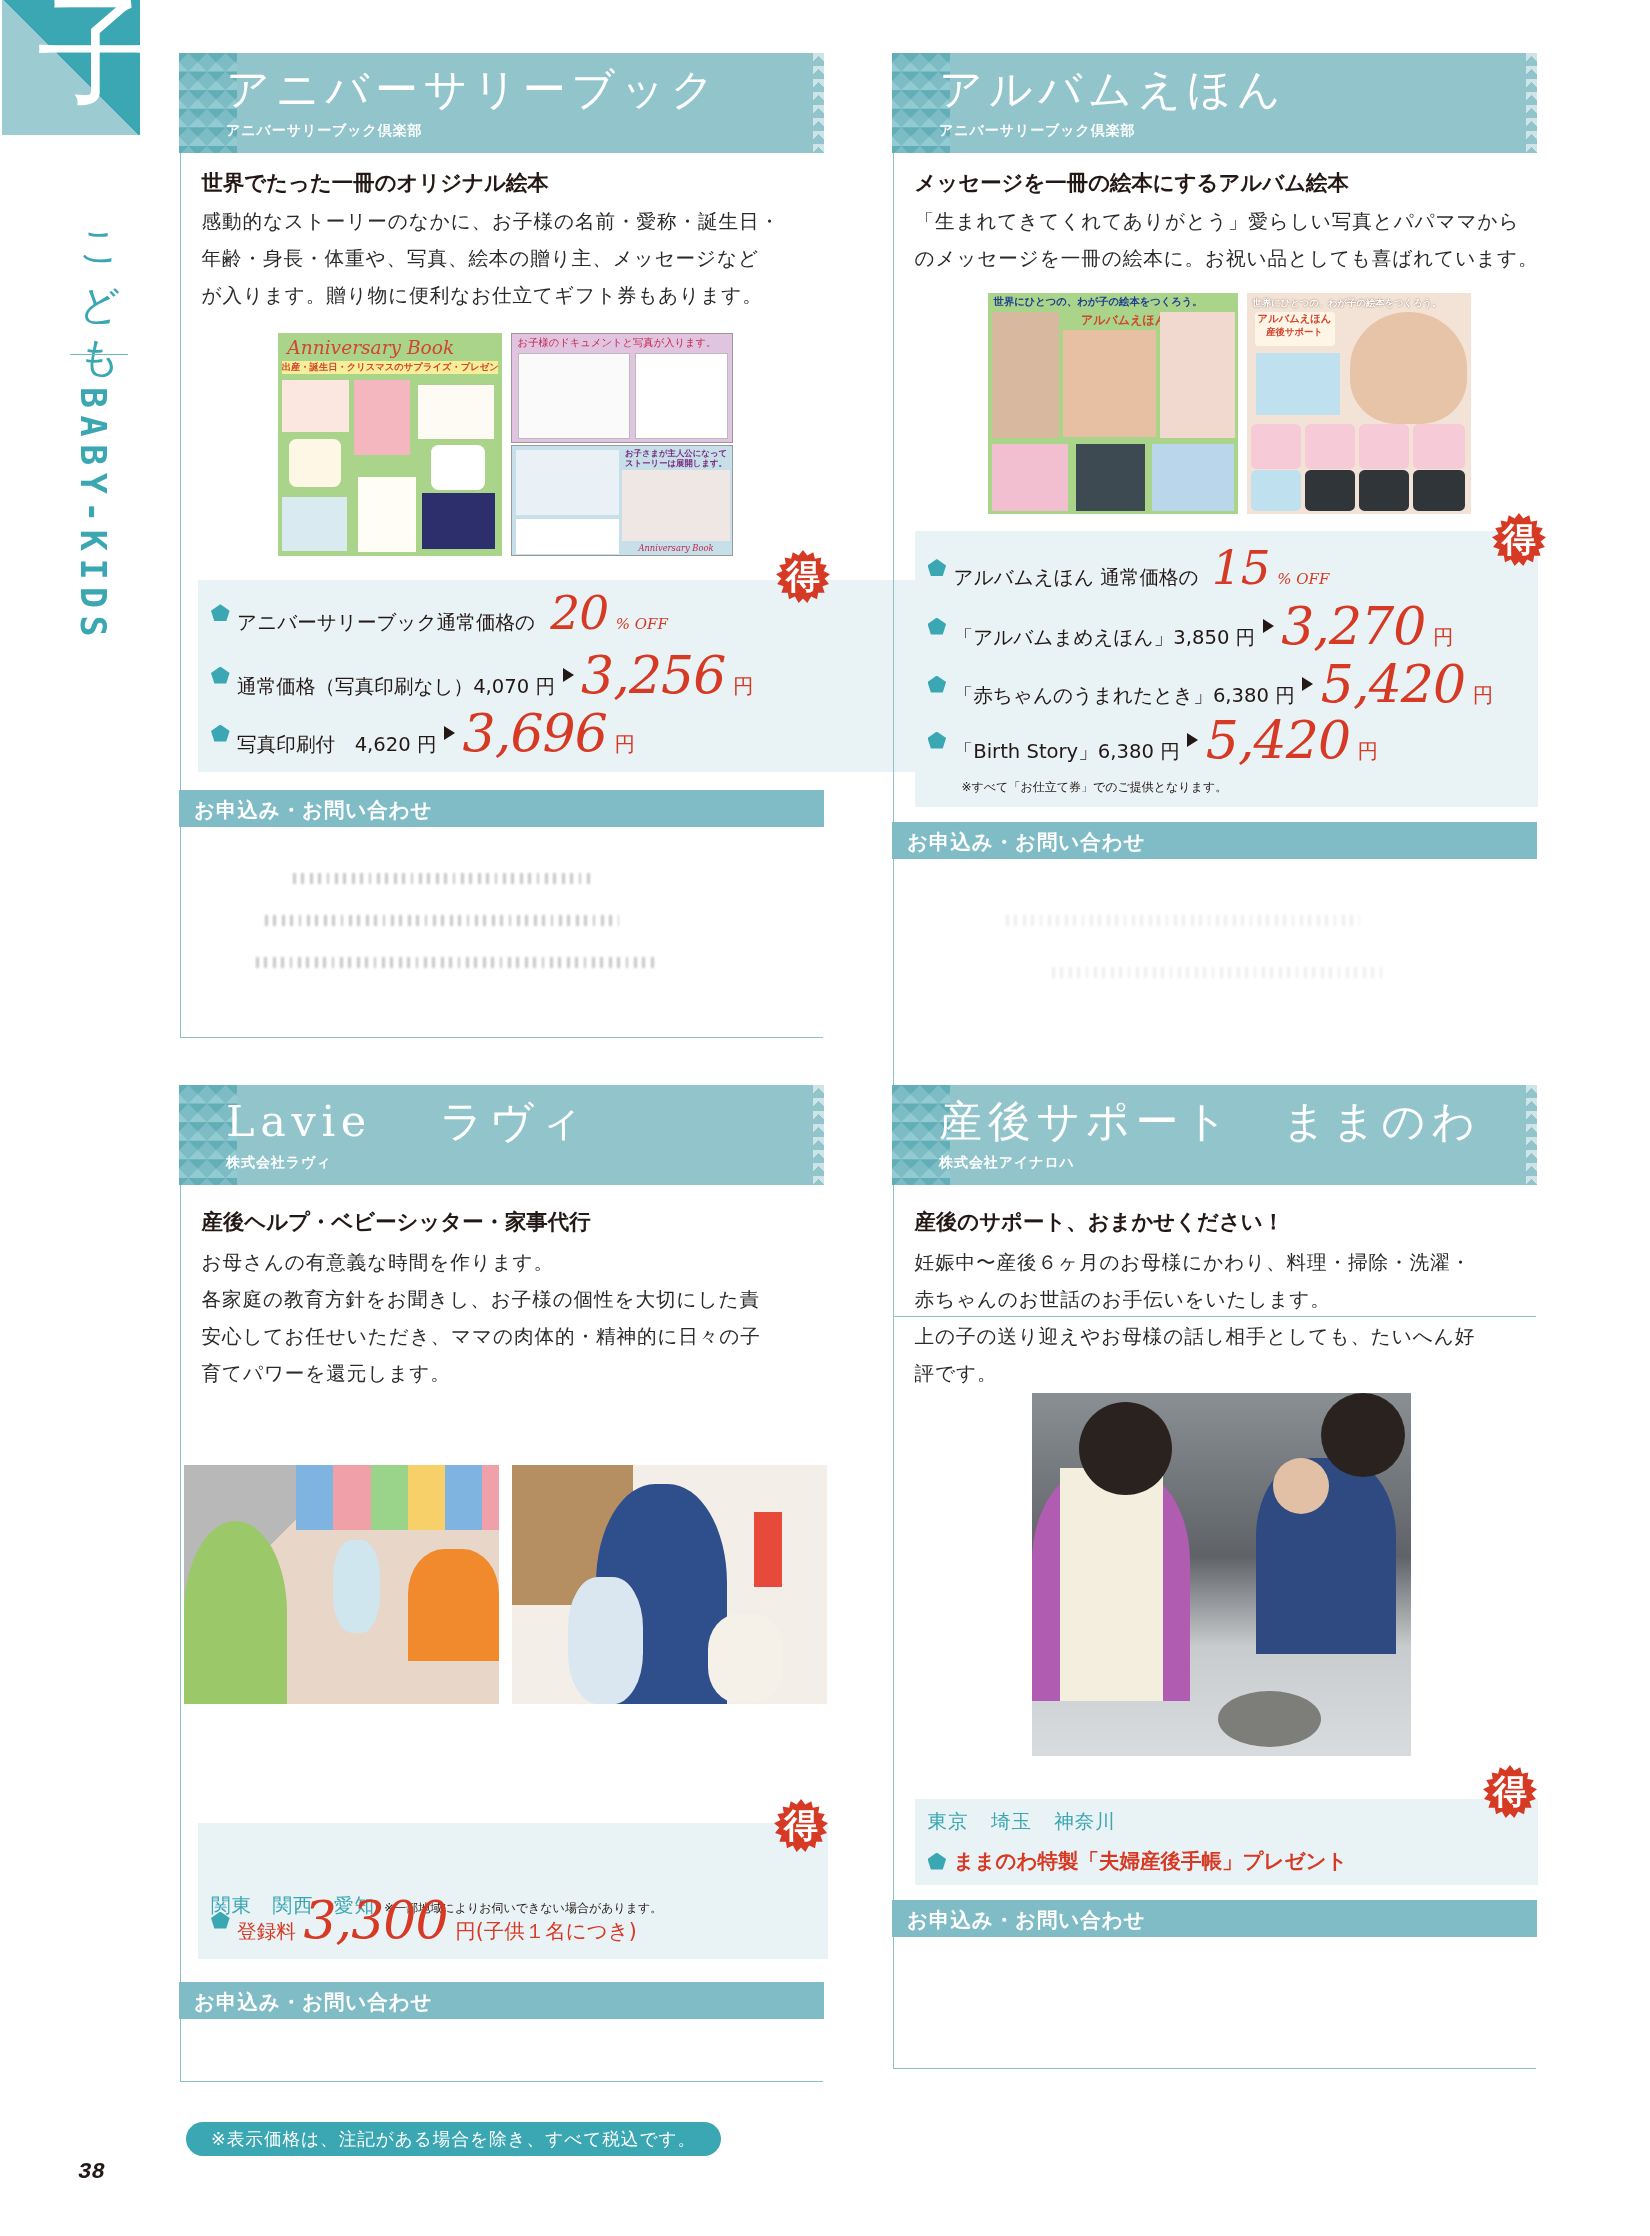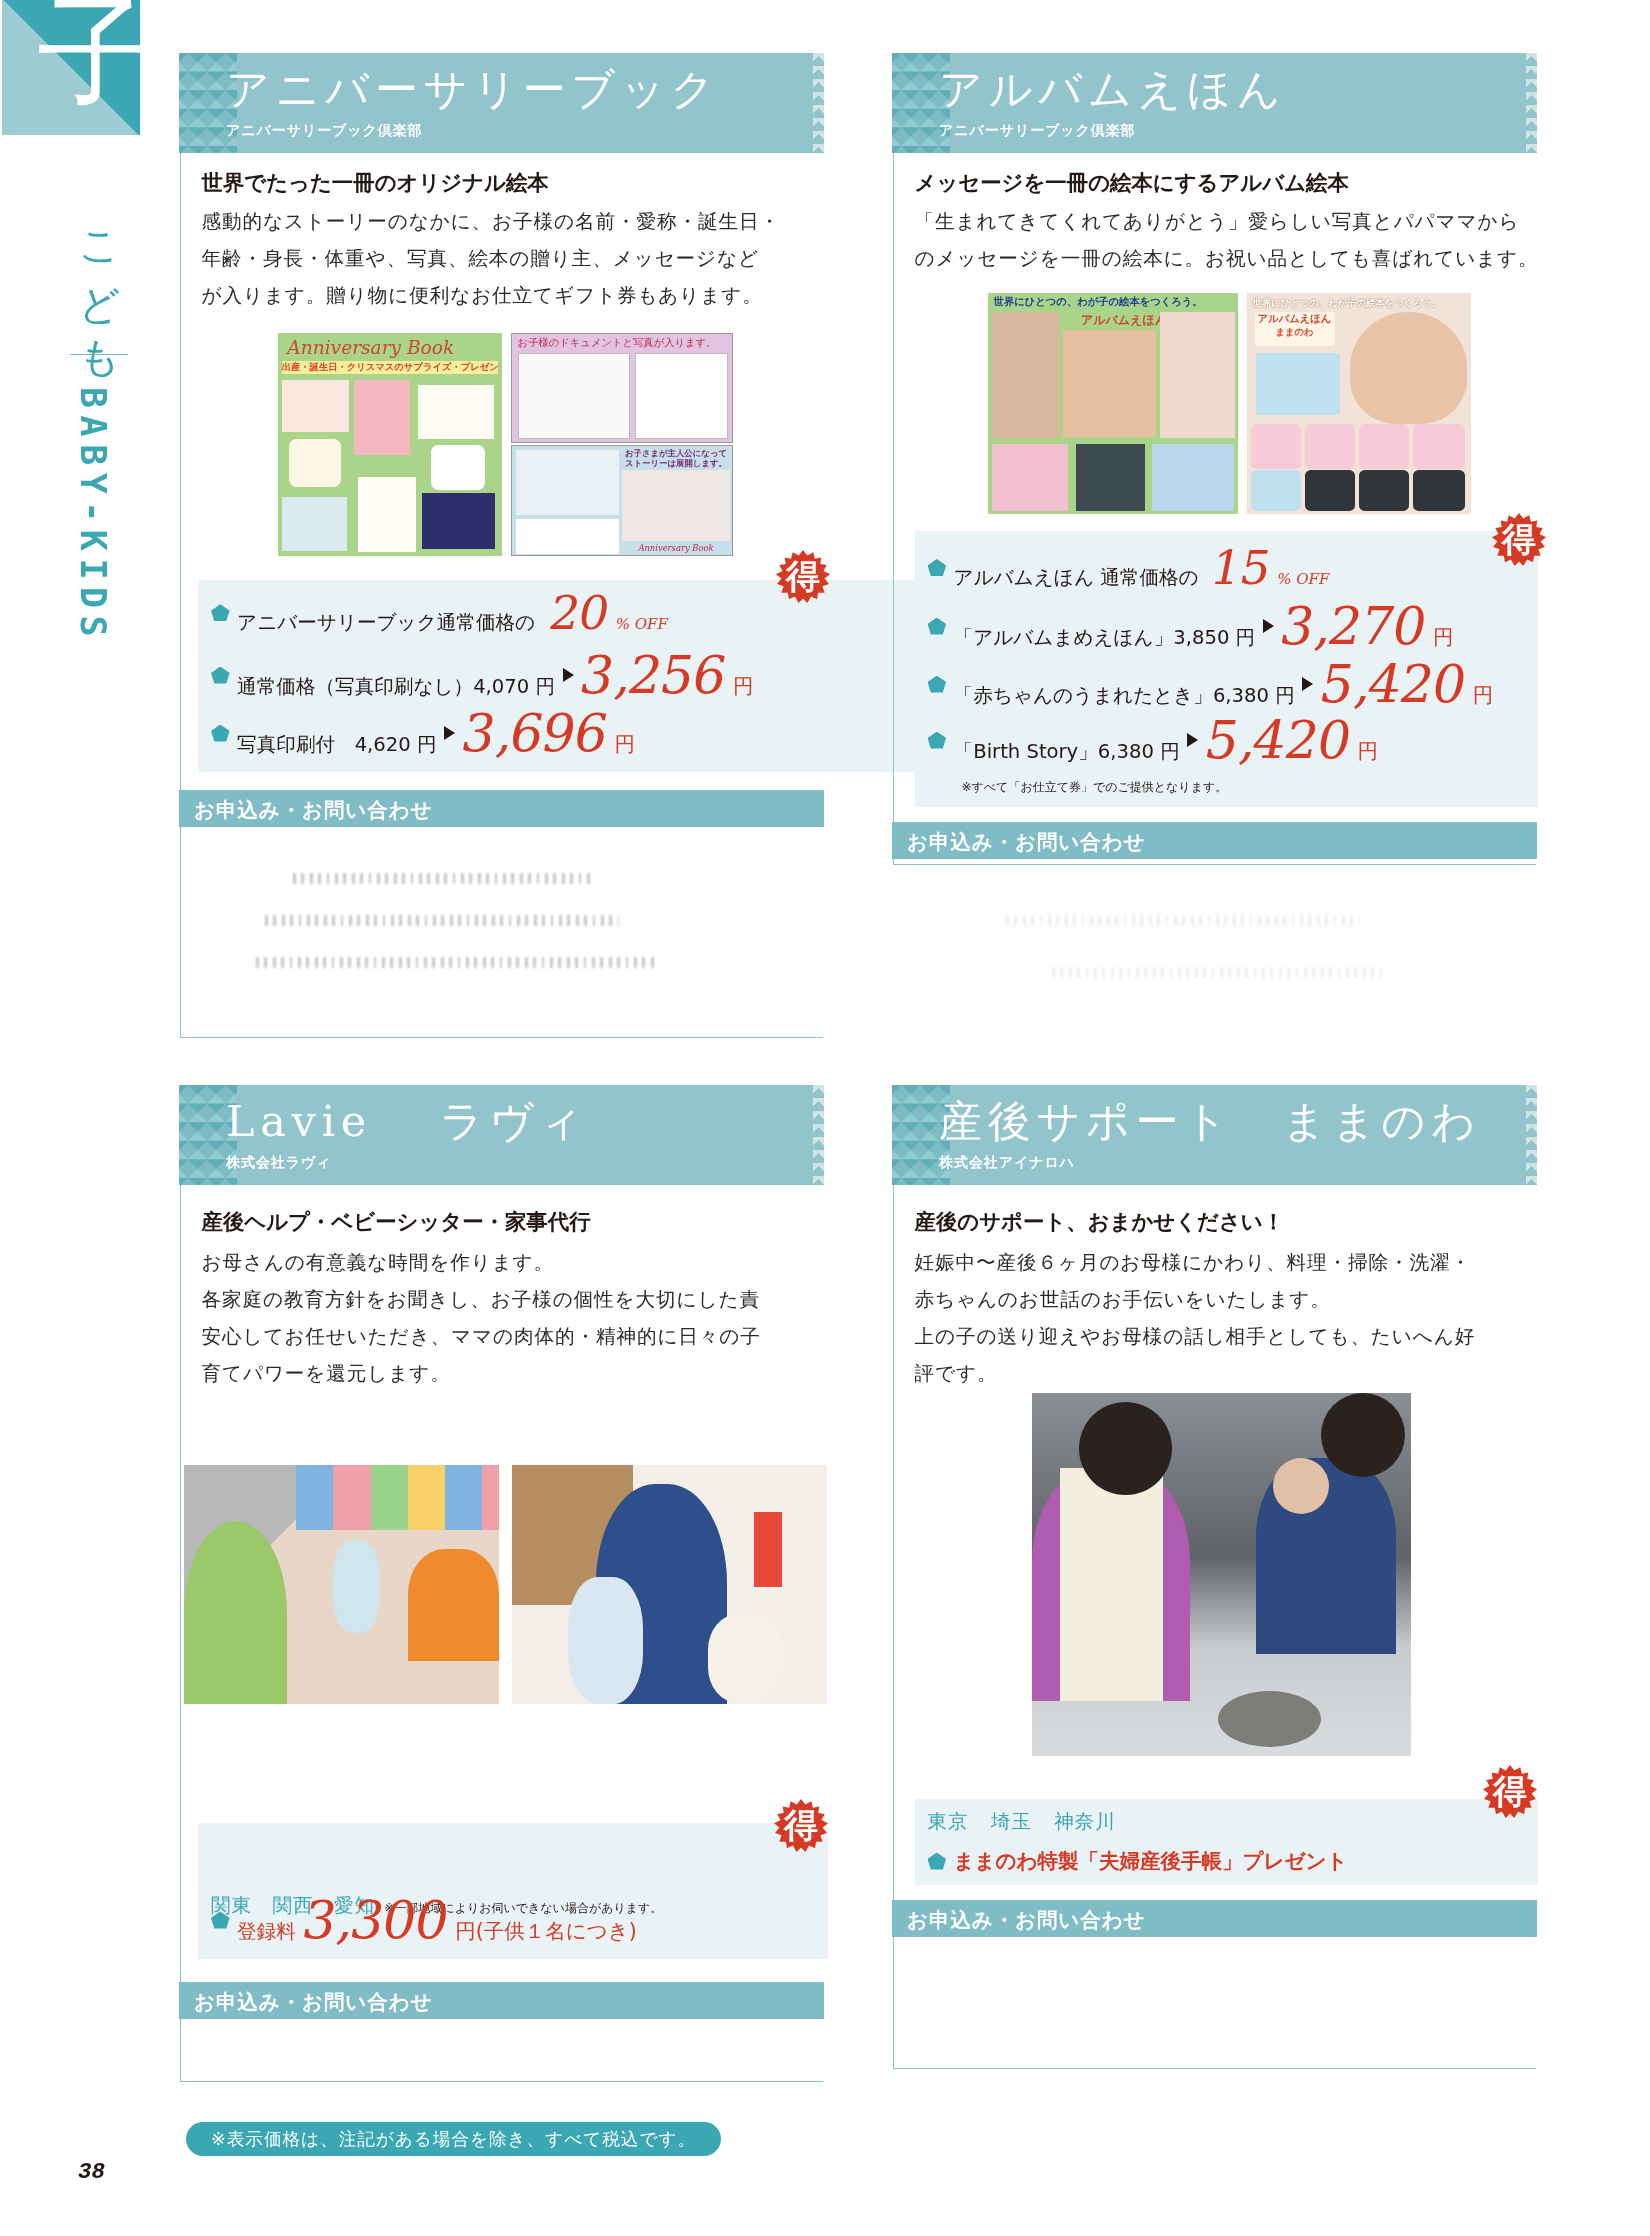--- a/index.html
+++ b/index.html
@@ -134,21 +134,21 @@
     </div>
 
   <div class="contact" style="top:737px;">
     <span>お申込み・お問い合わせ</span>
   </div>
   <div class="blurred" style="left:112px; top:820px; width:298px;"></div>
   <div class="blurred" style="left:84px; top:862px; width:354px;"></div>
   <div class="blurred" style="left:75px; top:904px; width:401px;"></div>
 </div>
 
-<div class="card" style="left:893px; top:53px; height:812px;">
+<div class="card" style="left:893px; top:53px; height:1264px;">
   <div class="card-header">
     <div class="pattern"></div>
     <div class="zigzag"></div>
     <div class="card-title">アルバムえほん</div>
     <div class="card-sub">アニバーサリーブック倶楽部</div>
   </div>
   <div class="heading" style="top:115px;">メッセージを一冊の絵本にするアルバム絵本</div>
   <div class="body-text" style="top:150px;">
     <div>「生まれてきてくれてありがとう」愛らしい写真とパパママから</div>
     <div>のメッセージを一冊の絵本に。お祝い品としても喜ばれています。</div>
@@ -161,21 +161,21 @@
     <div style="position:absolute; left:93px; top:18.6px; font-size:12px; font-weight:bold; color:#d2452e;">アルバムえほん</div>
     <div style="position:absolute; left:172px; top:18.6px; width:75px; height:126px; background:#f1d9cf;"></div>
     <div style="position:absolute; left:3.7px; top:151px; width:76px; height:67px; background:#f2bfd0;"></div>
     <div style="position:absolute; left:88px; top:151px; width:69px; height:67px; background:#3d4a52;"></div>
     <div style="position:absolute; left:164px; top:151px; width:82px; height:67px; background:#b9d6ea;"></div>
   </div>
   <div class="photo" style="left:353px; top:240px; width:224px; height:221px; background:#f3e3d6;">
     <div style="position:absolute; left:5.6px; top:3.7px; font-size:9.3px; font-weight:bold; color:#fff; white-space:nowrap; text-shadow:0 0 1.9px #7a5b4a;">世界にひとつの、わが子の絵本をつくろう。</div>
     <div style="position:absolute; left:7.5px; top:18.6px; width:80px; height:34px; background:#fff5e6; border-radius:3.7px;">
       <div style="font-size:10.3px; font-weight:bold; color:#d2452e; text-align:center;">アルバムえほん</div>
-      <div style="font-size:9.3px; font-weight:bold; color:#d2452e; text-align:center;">ままのわ</div>
+      <div style="font-size:9.3px; font-weight:bold; color:#d2452e; text-align:center;">産後サポート</div>
     </div>
     <div style="position:absolute; left:103px; top:18.6px; width:117px; height:112px; background:#e7c3a8; border-radius:50% 50% 40% 40%;"></div>
     <div style="position:absolute; left:9.3px; top:60px; width:84px; height:62px; background:#bfe0ef;"></div>
     <div style="position:absolute; left:3.7px; top:131px; width:50px; height:45px; background:#f6cad6; border-radius:5.6px;"></div>
     <div style="position:absolute; left:58px; top:131px; width:50px; height:45px; background:#f6cad6; border-radius:5.6px;"></div>
     <div style="position:absolute; left:112px; top:131px; width:50px; height:45px; background:#f6cad6; border-radius:5.6px;"></div>
     <div style="position:absolute; left:166px; top:131px; width:52px; height:45px; background:#f6cad6; border-radius:5.6px;"></div>
     <div style="position:absolute; left:3.7px; top:177px; width:50px; height:41px; background:#bfe0ef; border-radius:5.6px;"></div>
     <div style="position:absolute; left:58px; top:177px; width:50px; height:41px; background:#2f3539; border-radius:5.6px;"></div>
     <div style="position:absolute; left:112px; top:177px; width:50px; height:41px; background:#2f3539; border-radius:5.6px;"></div>

